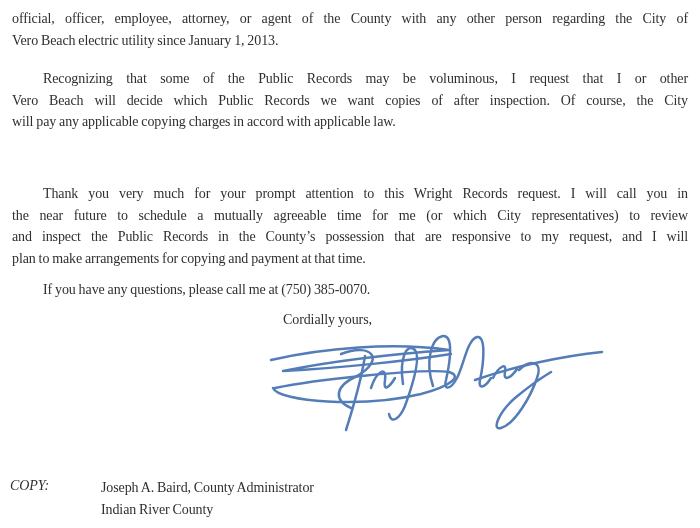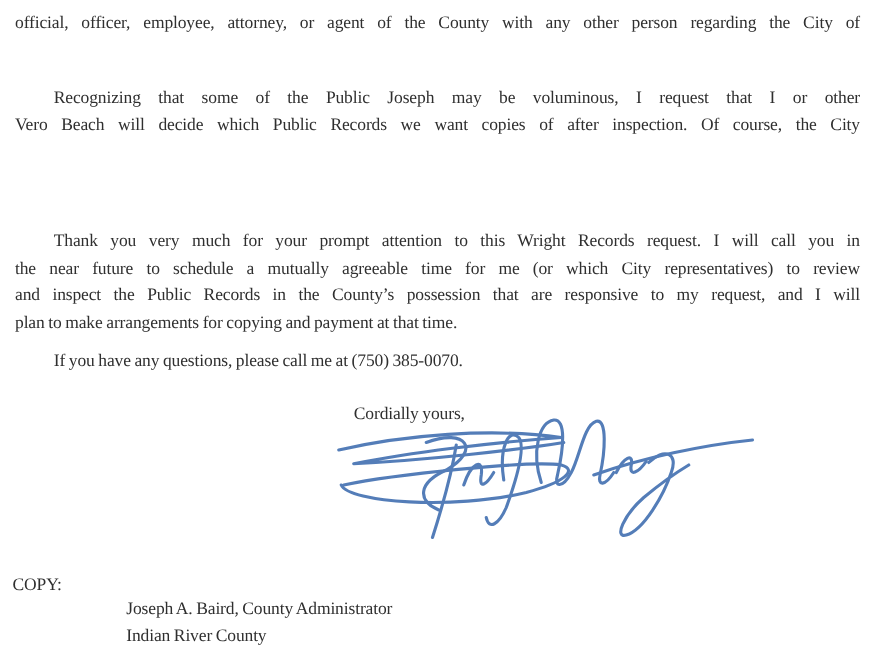--- a/index.html
+++ b/index.html
@@ -21,57 +21,59 @@
     left: 12px;
     right: 12px;
   }
   .line { text-align: left; white-space: normal; }
   .jl   { text-align: justify; text-align-last: justify; }
   .first-indent { text-indent: 31px; }
   .closing-salutation {
     position: absolute;
     left: 283px;
     top: 309px;
-    margin-top: 12px;
   }
   .signer-name {
     position: absolute;
     left: 283px;
     top: 389px;
   }
   .signature-svg {
     position: absolute;
     left: 253px;
     top: 326px;
     width: 352px;
     height: 108px;
   }
   .copy-label {
     position: absolute;
     left: 10px;
-    top: 458px;
+    top: 475px;
+    font-style: italic;
   }
   .copy-recipient {
     position: absolute;
     left: 101px;
     top: 477px;
   }
 </style>
 </head>
 <body>
 
 <div class="page">
 
   <div class="para" style="top:8px">
     <div class="line jl">official, officer, employee, attorney, or agent of the County with any other person regarding the City of</div>
+    <div class="line">Vero Beach electric utility since January 1, 2013.</div>
   </div>
 
   <div class="para" style="top:68px">
-    <div class="line jl first-indent">Recognizing that some of the Public Joseph may be voluminous, I request that I or other</div>
+    <div class="line jl first-indent">Recognizing that some of the Public Records may be voluminous, I request that I or other</div>
     <div class="line jl">Vero Beach will decide which Public Records we want copies of after inspection.  Of course, the City</div>
+    <div class="line">will pay any applicable copying charges in accord with applicable law.</div>
   </div>
 
   <div class="para" style="top:183px">
     <div class="line jl first-indent">Thank you very much for your prompt attention to this Wright Records request.  I will call you in</div>
     <div class="line jl">the near future to schedule a mutually agreeable time for me (or which City representatives) to review</div>
     <div class="line jl">and inspect the Public Records in the County’s possession that are responsive to my request, and I will</div>
     <div class="line">plan to make arrangements for copying and payment at that time.</div>
   </div>
 
   <div class="para" style="top:279px">

